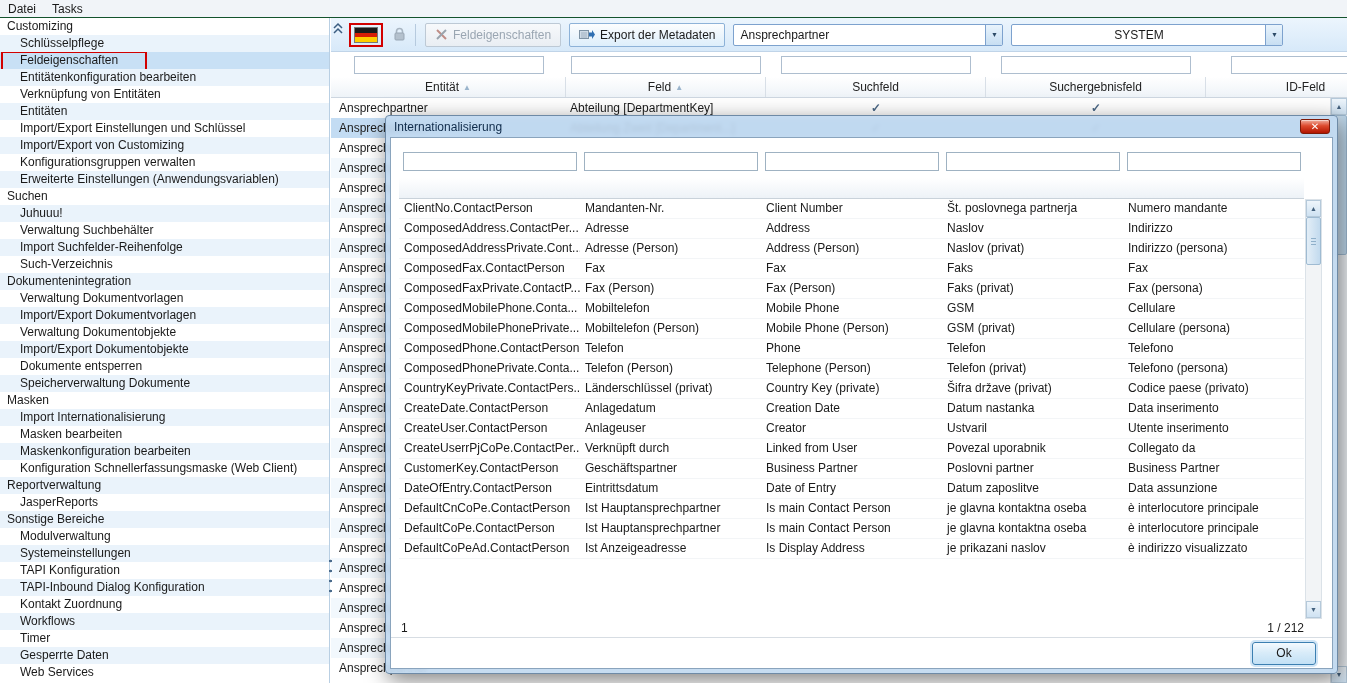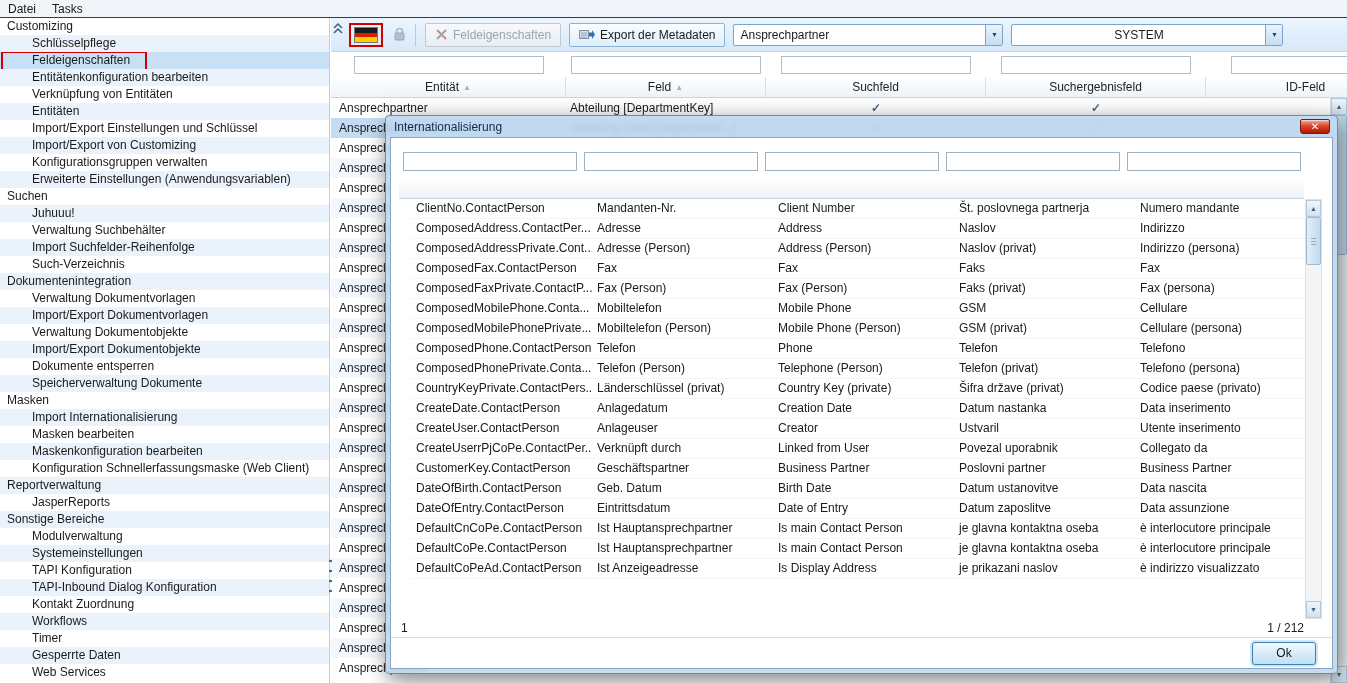--- a/index.html
+++ b/index.html
@@ -8,21 +8,21 @@
     position:relative; overflow:hidden; background:#fff;
     font-family:"Liberation Sans", sans-serif; font-size:12px; color:#1a1a1a;
   }
   
   .menubar { position:absolute; left:0; top:0; width:1347px; height:18px;
     background:#f1f4f8; border-bottom:1px solid #14532d; display:flex; align-items:center; z-index:2;}
   .menu-item { padding:1px 8px; cursor:default; }
   
   .sidebar { position:absolute; left:0; top:18px; width:330px; height:665px;
     background:#fff; border-right:1px solid #b9cfe3; overflow:hidden; z-index:2;}
-  .side-item { height:17px; line-height:17px; padding-left:32px; white-space:nowrap;
+  .side-item { height:17px; line-height:17px; padding-left:20px; white-space:nowrap;
     overflow:hidden; position:relative; cursor:default; }
   .side-item.lvl0 { padding-left:7px; }
   .side-item:nth-child(even) { background:#eaf3fb; }
   .side-item.selected { background:#c8e0f5; }
   .side-item.annotated::after { content:""; position:absolute; left:1px; top:-1px;
     width:142px; height:18px; border:2px solid #d20000; pointer-events:none; }
   .collapse-ctl { position:absolute; left:332px; top:21px; width:12px; height:16px; z-index:6; }
   .splitter-grip { position:absolute; left:328px; top:556px; width:5px; height:40px; z-index:6;
     background-image:radial-gradient(circle, #4a6b8c 1.2px, transparent 1.6px);
     background-size:5px 10px; background-repeat:repeat-y; }
@@ -89,21 +89,21 @@
     text-align:center; box-shadow:inset 0 1px 0 rgba(255,255,255,.5); cursor:default; }
   .mclient { position:absolute; left:4px; right:4px; top:21px; bottom:4px;
     background:#fff; border:1px solid #8aa4bd; }
   .dfilter { position:absolute; top:14px; left:8px; display:flex; }
   .dfcell { width:181px; display:flex; justify-content:center; }
   .dfbox { width:174px; height:19px; border:1px solid #9fb2c2; background:#fff; }
   .dhdr { position:absolute; top:40px; left:8px; width:905px; height:21px; display:flex;
     background:linear-gradient(#ffffff,#edf2f7); border-bottom:1px solid #c9d2da; }
   .dh { width:181px; text-align:center; line-height:20px; border-right:1px solid #dde3e9;
     white-space:nowrap; overflow:hidden;margin-top:33px; }
-  .drows { position:absolute; top:61px; left:20px; width:905px; height:420px; overflow:hidden; }
+  .drows { position:absolute; top:61px; left:8px; width:905px; height:420px; overflow:hidden; }
   .drow { display:flex; height:20px; line-height:19px; border-bottom:1px solid #f3f5f7; }
   .dc { width:181px; padding-left:5px; white-space:nowrap; overflow:hidden; }
   .dvscroll { position:absolute; top:61px; right:10px; width:17px; height:420px;
     background:#f2f4f6; border:1px solid #dbe2e8; }
   .dthumb { position:absolute; top:17px; left:0; right:0; height:48px;
     background:linear-gradient(90deg,#e3eef7,#c2daee); border:1px solid #9fbbd2; border-radius:2px; }
   .dthumb::after { content:""; position:absolute; left:4px; right:4px; top:20px; height:8px;
     background:repeating-linear-gradient(#8fb0ca 0 1px, transparent 1px 3px); }
   .dstatus-l { position:absolute; left:10px; top:483px; }
   .dstatus-r { position:absolute; right:28px; top:483px; }
@@ -583,27 +583,20 @@
           <div class="dc">Collegato da</div>
         </div>
         <div class="drow">
           <div class="dc">CustomerKey.ContactPerson</div>
           <div class="dc">Geschäftspartner</div>
           <div class="dc">Business Partner</div>
           <div class="dc">Poslovni partner</div>
           <div class="dc">Business Partner</div>
         </div>
         <div class="drow">
-          <div class="dc">DateOfBirth.ContactPerson</div>
-          <div class="dc">Geb. Datum</div>
-          <div class="dc">Birth Date</div>
-          <div class="dc">Datum ustanovitve</div>
-          <div class="dc">Data nascita</div>
-        </div>
-        <div class="drow">
           <div class="dc">DateOfEntry.ContactPerson</div>
           <div class="dc">Eintrittsdatum</div>
           <div class="dc">Date of Entry</div>
           <div class="dc">Datum zaposlitve</div>
           <div class="dc">Data assunzione</div>
         </div>
         <div class="drow">
           <div class="dc">DefaultCnCoPe.ContactPerson</div>
           <div class="dc">Ist Hauptansprechpartner</div>
           <div class="dc">Is main Contact Person</div>

